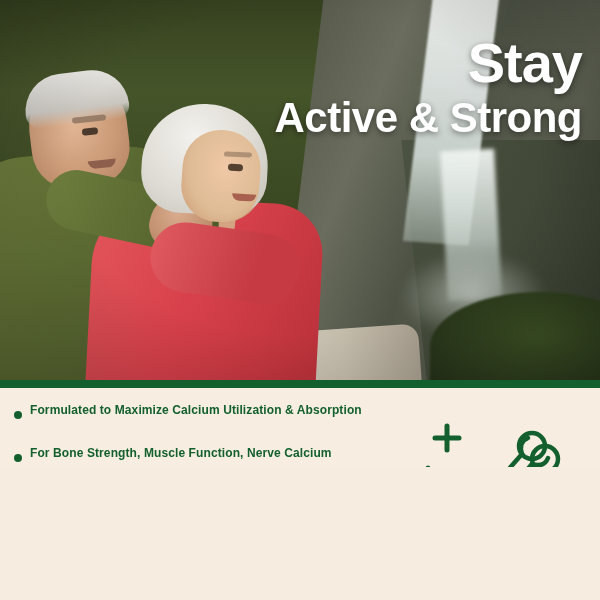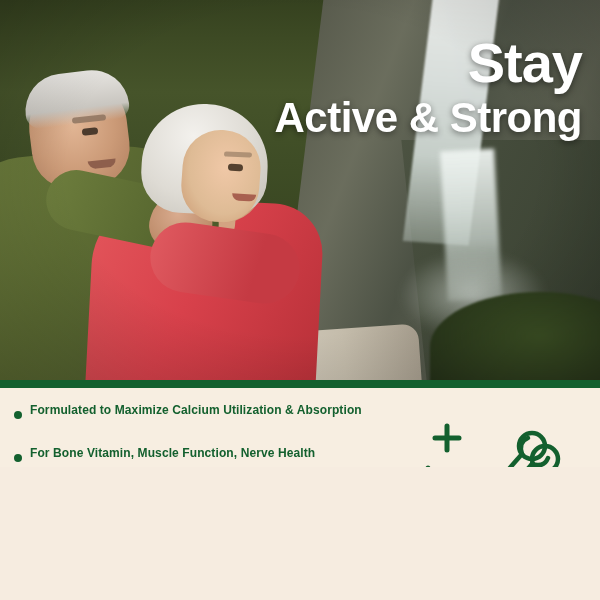--- a/index.html
+++ b/index.html
@@ -373,21 +373,21 @@
   <div class="divider"></div>
 
   <div class="panel">
     <div class="bullets">
       <div class="bullet">
         <span class="dot"></span>
         <span class="txt">Formulated to Maximize Calcium Utilization &amp; Absorption</span>
       </div>
       <div class="bullet">
         <span class="dot"></span>
-        <span class="txt">For Bone Vitamin, Muscle Function, Nerve Health</span>
+        <span class="txt">For Bone Strength, Muscle Function, Nerve Calcium</span>
       </div>
     </div>
 
     <svg class="bone-art" viewBox="0 0 180 180">
       <g fill="none" stroke="#13602e" stroke-width="4.5" stroke-linecap="round" stroke-linejoin="round">
 
         <path d="M62 122 L118 58"></path>
         <path d="M52 112 L108 48"></path>
 
         <circle cx="118" cy="40" r="13"></circle>

